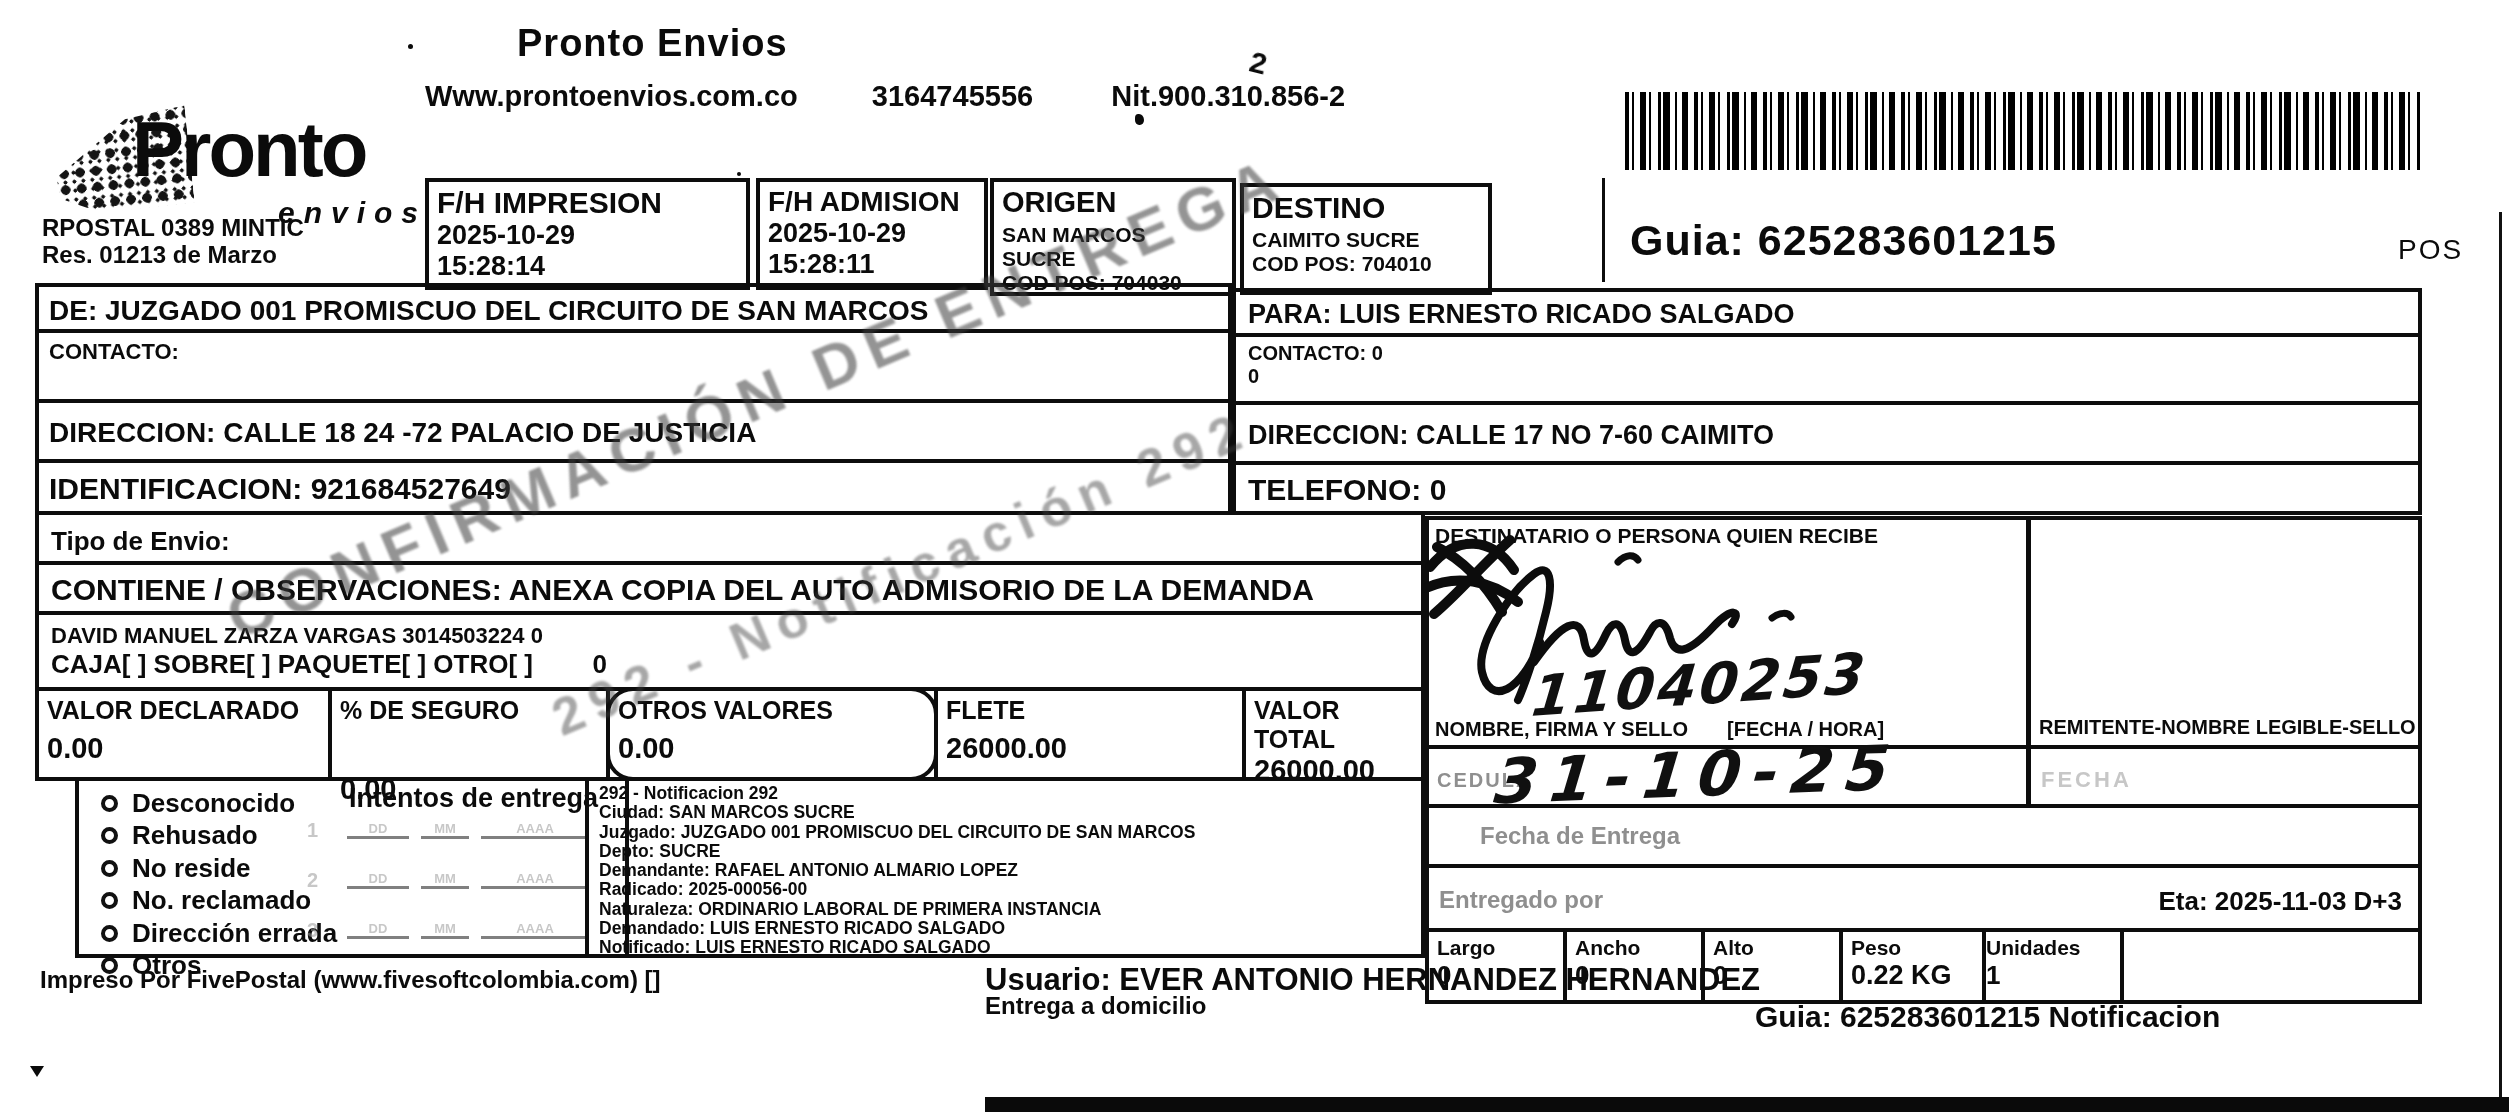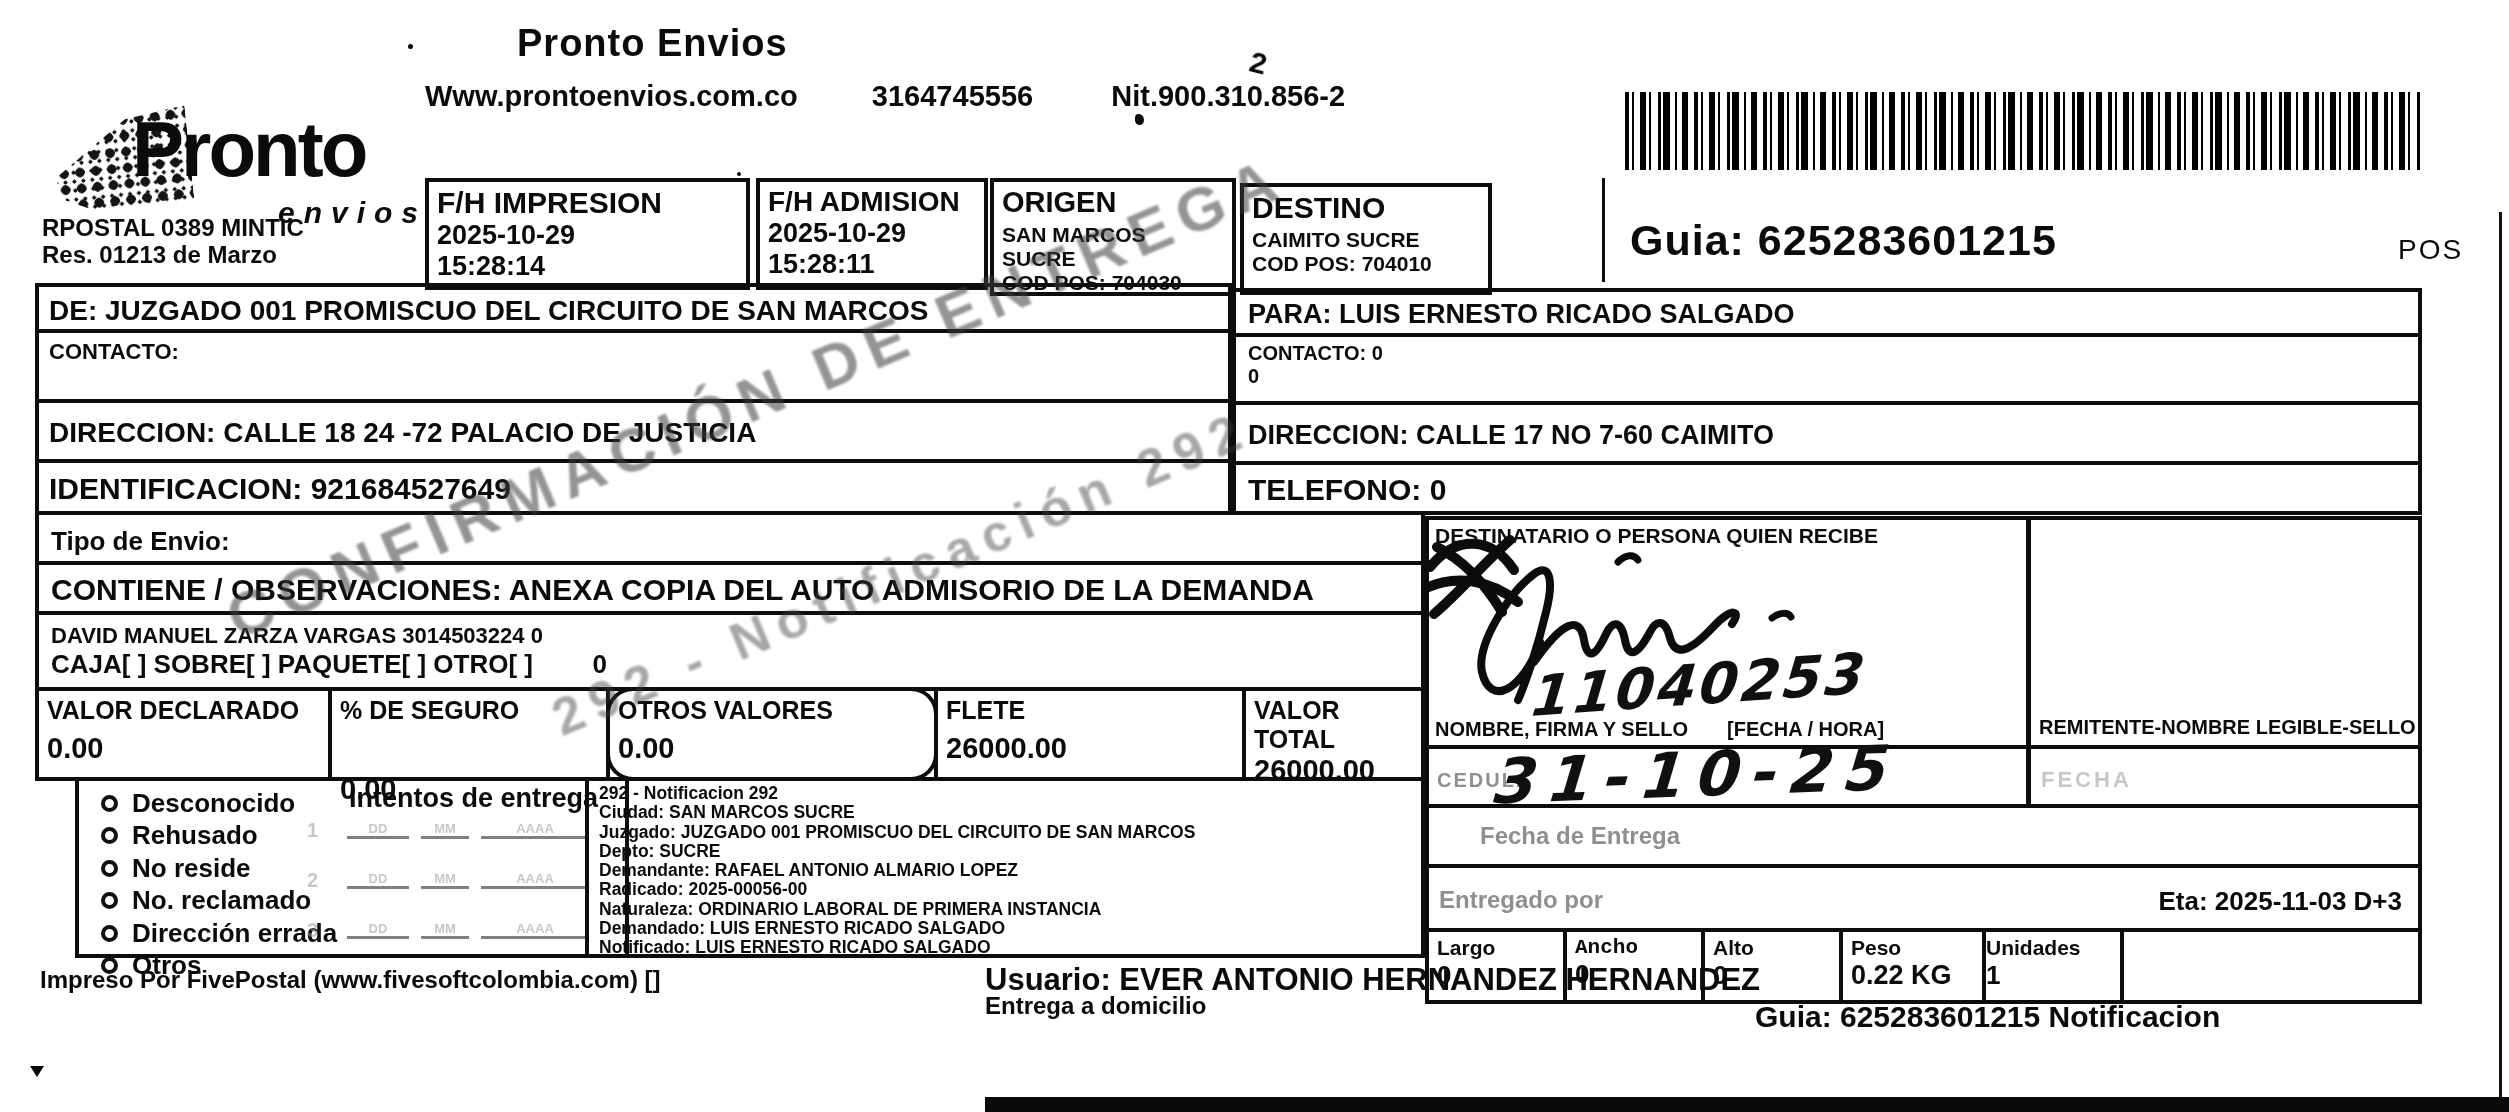--- a/index.html
+++ b/index.html
@@ -233,21 +233,21 @@
   <div class="abs b" style="left:1425px;top:864px;width:997px;height:68px;">
     <div class="abs faint" style="left:10px;top:18px;font-size:24px;">Entregado por</div>
     <div class="abs" style="right:16px;top:18px;font-size:26px;">Eta: 2025-11-03 D+3</div>
   </div>
 
   <div class="abs b" style="left:1425px;top:928px;width:142px;height:76px;padding:4px 8px;">
     <div style="font-size:21px;">Largo</div>
     <div style="font-size:26px;">0</div>
   </div>
   <div class="abs b" style="left:1563px;top:928px;width:142px;height:76px;padding:4px 8px;">
-    <div style="font-size:21px;font-family:Liberation Mono, monospace;">Ancho</div>
+    <div style="font-size:21px;">Ancho</div>
     <div style="font-size:26px;">0</div>
   </div>
   <div class="abs b" style="left:1701px;top:928px;width:142px;height:76px;padding:4px 8px;">
     <div style="font-size:21px;">Alto</div>
     <div style="font-size:26px;">0</div>
   </div>
   <div class="abs b" style="left:1839px;top:928px;width:147px;height:76px;padding:4px 8px;">
     <div style="font-size:21px;">Peso</div>
     <div style="font-size:27px;">0.22 KG</div>
   </div>

